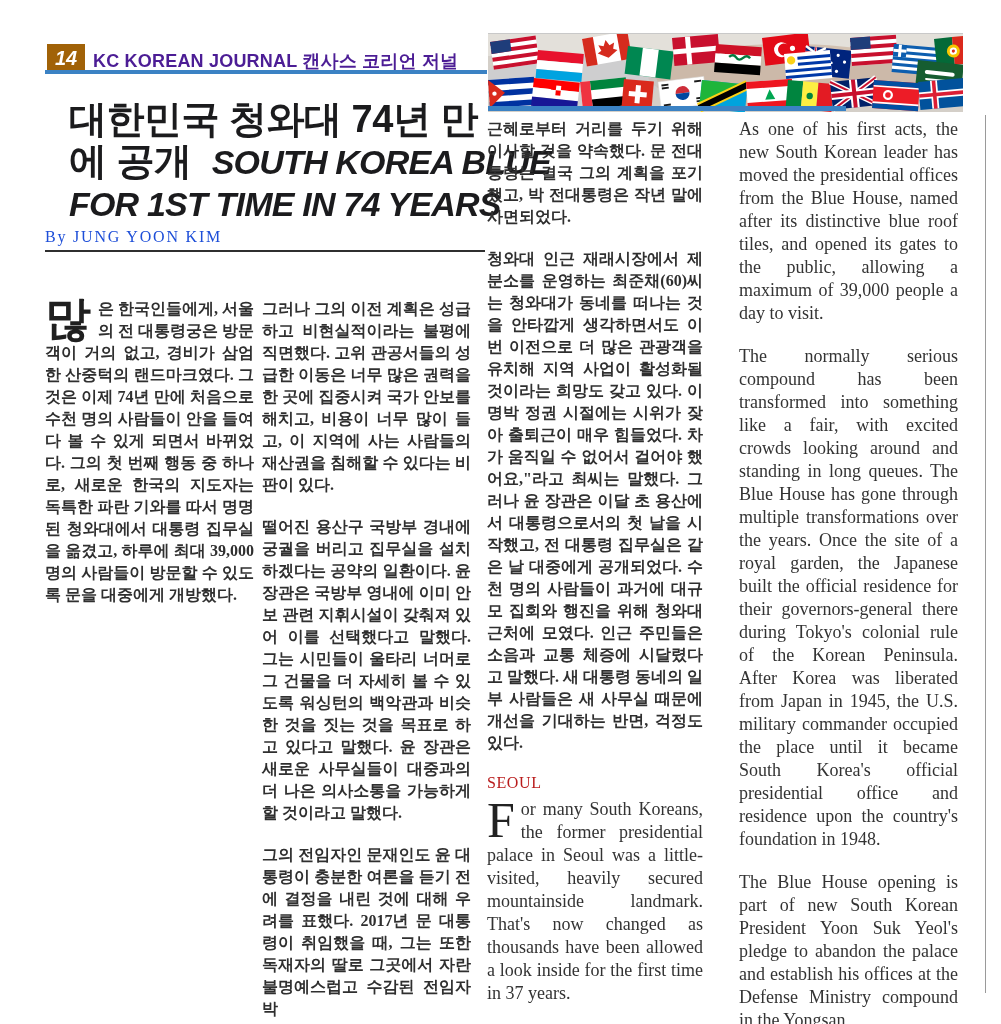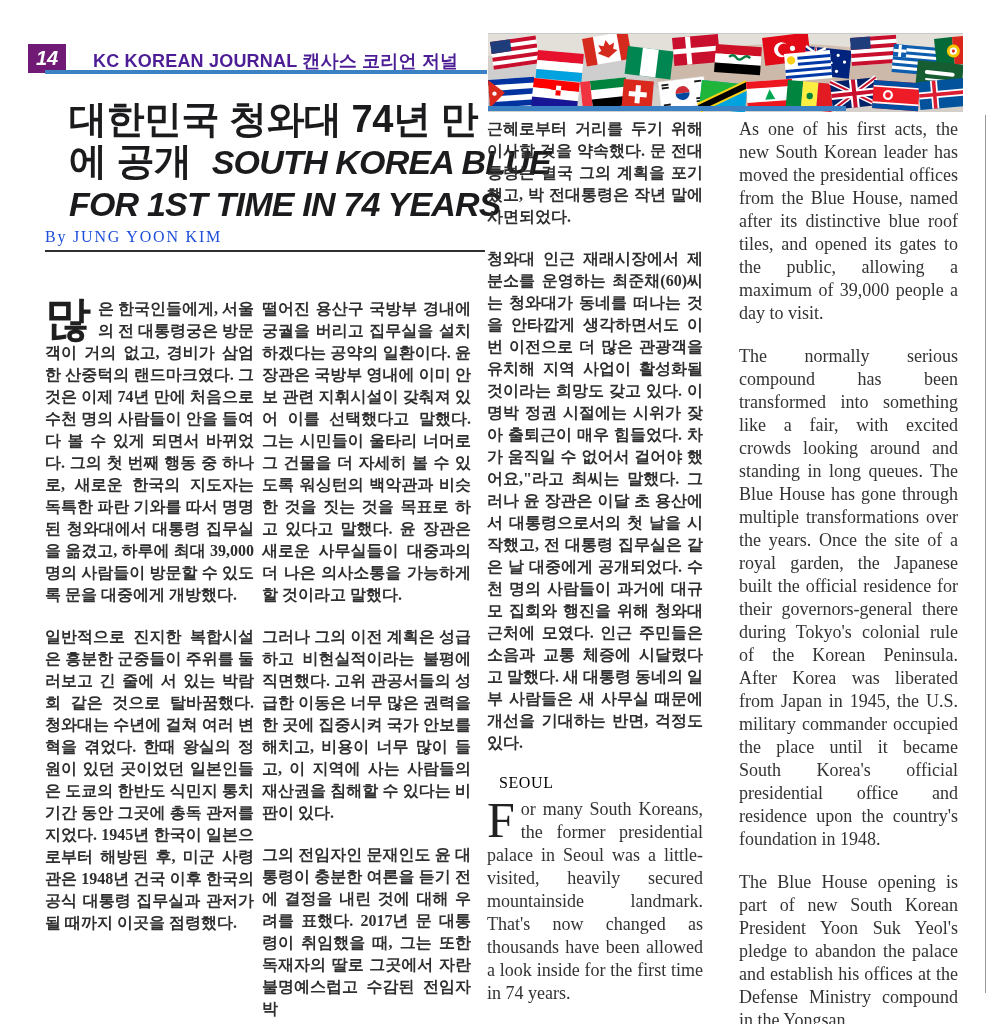--- a/index.html
+++ b/index.html
@@ -5,22 +5,22 @@
   html,body{margin:0;padding:0;}
   body{
     width:1001px;height:1024px;position:relative;background:#ffffff;
     overflow:hidden;
     font-family:"Liberation Serif","DejaVu Serif",serif;
     color:#2d2d2d;
     -webkit-font-smoothing:antialiased;
   }
   
   .page-num{
-    position:absolute;left:28px;top:44px;width:38px;height:29px;
-    background:#701a75;color:#fff;display:flex;align-items:center;justify-content:center;
+    position:absolute;left:47px;top:44px;width:38px;height:29px;
+    background:#a16207;color:#fff;display:flex;align-items:center;justify-content:center;
     font:italic 700 20px "Liberation Sans",sans-serif;
   }
   .masthead{
     position:absolute;left:93px;top:49px;
     font:700 18px "Liberation Sans",sans-serif;color:#4c1d95;letter-spacing:.2px;white-space:nowrap;
   }
   .header-rule{position:absolute;left:45px;top:70px;width:442px;height:4px;background:#3b82c4;}
   
   .banner{position:absolute;left:488px;top:33px;width:475px;height:78px;overflow:hidden;border-top:1px solid #c9c9c9;}
   .banner svg{display:block;}
@@ -34,21 +34,21 @@
   .col{position:absolute;text-align:justify;}
   .col p{margin:0 0 20px 0;}
   .ko{font-size:16px;line-height:22px;color:#2f2f2f;word-break:break-all;font-weight:bold;}
   .en{font-size:18px;line-height:23px;color:#333;}
   .col1{left:45px;top:298px;width:209px;}
   .col2{left:262px;top:298px;width:209px;}
   .col3{left:487px;top:118px;width:216px;}
   .col4{left:739px;top:118px;width:219px;}
   .dropcap-ko{float:left;font-size:46px;line-height:38px;padding:2px 7px 0 0;color:#1f1f1f;}
   .dropcap-en{float:left;font-size:50px;line-height:40px;padding:2px 6px 0 0;color:#222;}
-  .section-label{margin:14px 0 6px 12px;font:400 16px "Liberation Serif",serif;letter-spacing:.6px;color:#000000;}
+  .section-label{margin:14px 0 6px 0;font:400 16px "Liberation Serif",serif;letter-spacing:.6px;color:#b91c1c;}
   .vrule{position:absolute;left:985px;top:115px;width:1px;height:878px;background:#9a9a9a;}
 </style>
 </head>
 <body>
 
 <div class="page-num">14</div>
 <div class="masthead">KC KOREAN JOURNAL 캔사스 코리언 저널</div>
 <div class="header-rule"></div>
 
 <div class="banner" title="Collage of world flags">
@@ -268,34 +268,33 @@
 <div class="headline">
   <div class="hl-line">대한민국 청와대 74년 만</div>
   <div class="hl-line"><span>에 공개</span>&nbsp;&nbsp;<span class="hl-en">SOUTH KOREA BLUE</span></div>
   <div class="hl-line hl-en">FOR 1ST TIME IN 74 YEARS</div>
   <div class="byline">By JUNG YOON KIM</div>
   <div class="byline-rule"></div>
 </div>
 
 <div class="col col1 ko">
   <p><span class="dropcap-ko">많</span><span>은 한국인들에게, 서울의 전 대통령궁은 방문객이 거의 없고, 경비가 삼엄한 산중턱의 랜드마크였다. 그것은 이제 74년 만에 처음으로 수천 명의 사람들이 안을 들여다 볼 수 있게 되면서 바뀌었다. 그의 첫 번째 행동 중 하나로, 새로운 한국의 지도자는 독특한 파란 기와를 따서 명명된 청와대에서 대통령 집무실을 옮겼고, 하루에 최대 39,000명의 사람들이 방문할 수 있도록 문을 대중에게 개방했다.</span></p>
-  <p>일반적으로 진지한 복합시설은 흥분한 군중들이 주위를 둘러보고 긴 줄에 서 있는 박람회 같은 것으로 탈바꿈했다. 청와대는 수년에 걸쳐 여러 변혁을 겪었다. 한때 왕실의 정원이 있던 곳이었던 일본인들은 도쿄의 한반도 식민지 통치 기간 동안 그곳에 총독 관저를 지었다. 1945년 한국이 일본으로부터 해방된 후, 미군 사령관은 1948년 건국 이후 한국의 공식 대통령 집무실과 관저가 될 때까지 이곳을 점령했다.</p>
 </div>
 
 <div class="col col2 ko">
+  <p>그러나 그의 이전 계획은 성급하고 비현실적이라는 불평에 직면했다. 고위 관공서들의 성급한 이동은 너무 많은 권력을 한 곳에 집중시켜 국가 안보를 해치고, 비용이 너무 많이 들고, 이 지역에 사는 사람들의 재산권을 침해할 수 있다는 비판이 있다.</p>
   <p>떨어진 용산구 국방부 경내에 궁궐을 버리고 집무실을 설치하겠다는 공약의 일환이다. 윤 장관은 국방부 영내에 이미 안보 관련 지휘시설이 갖춰져 있어 이를 선택했다고 말했다. 그는 시민들이 울타리 너머로 그 건물을 더 자세히 볼 수 있도록 워싱턴의 백악관과 비슷한 것을 짓는 것을 목표로 하고 있다고 말했다. 윤 장관은 새로운 사무실들이 대중과의 더 나은 의사소통을 가능하게 할 것이라고 말했다.</p>
-  <p>그러나 그의 이전 계획은 성급하고 비현실적이라는 불평에 직면했다. 고위 관공서들의 성급한 이동은 너무 많은 권력을 한 곳에 집중시켜 국가 안보를 해치고, 비용이 너무 많이 들고, 이 지역에 사는 사람들의 재산권을 침해할 수 있다는 비판이 있다.</p>
   <p>그의 전임자인 문재인도 윤 대통령이 충분한 여론을 듣기 전에 결정을 내린 것에 대해 우려를 표했다. 2017년 문 대통령이 취임했을 때, 그는 또한 독재자의 딸로 그곳에서 자란 불명예스럽고 수감된 전임자 박</p>
 </div>
 
 <div class="col col3">
   <p class="ko">근혜로부터 거리를 두기 위해 이사할 것을 약속했다. 문 전대통령는 결국 그의 계획을 포기했고, 박 전대통령은 작년 말에 사면되었다.</p>
   <p class="ko">청와대 인근 재래시장에서 제분소를 운영하는 최준채(60)씨는 청와대가 동네를 떠나는 것을 안타깝게 생각하면서도 이번 이전으로 더 많은 관광객을 유치해 지역 사업이 활성화될 것이라는 희망도 갖고 있다. 이명박 정권 시절에는 시위가 잦아 출퇴근이 매우 힘들었다. 차가 움직일 수 없어서 걸어야 했어요,"라고 최씨는 말했다. 그러나 윤 장관은 이달 초 용산에서 대통령으로서의 첫 날을 시작했고, 전 대통령 집무실은 같은 날 대중에게 공개되었다. 수천 명의 사람들이 과거에 대규모 집회와 행진을 위해 청와대 근처에 모였다. 인근 주민들은 소음과 교통 체증에 시달렸다고 말했다. 새 대통령 동네의 일부 사람들은 새 사무실 때문에 개선을 기대하는 반면, 걱정도 있다.</p>
   <div class="section-label">SEOUL</div>
-  <p class="en"><span class="dropcap-en">F</span><span>or many South Koreans, the former presidential palace in Seoul was a little-visited, heavily secured mountainside landmark. That's now changed as thousands have been allowed a look inside for the first time in 74 years.</span></p>
+  <p class="en"><span class="dropcap-en">F</span><span>or many South Koreans, the former presidential palace in Seoul was a little-visited, heavily secured mountainside landmark. That's now changed as thousands have been allowed a look inside for the first time in 37 years.</span></p>
 </div>
 
 <div class="col col4 en">
   <p>As one of his first acts, the new South Korean leader has moved the presidential offices from the Blue House, named after its distinctive blue roof tiles, and opened its gates to the public, allowing a maximum of 39,000 people a day to visit.</p>
   <p>The normally serious compound has been transformed into something like a fair, with excited crowds looking around and standing in long queues. The Blue House has gone through multiple transformations over the years. Once the site of a royal garden, the Japanese built the official residence for their governors-general there during Tokyo's colonial rule of the Korean Peninsula. After Korea was liberated from Japan in 1945, the U.S. military commander occupied the place until it became South Korea's official presidential office and residence upon the country's foundation in 1948.</p>
   <p>The Blue House opening is part of new South Korean President Yoon Suk Yeol's pledge to abandon the palace and establish his offices at the Defense Ministry compound in the Yongsan</p>
 </div>
 
 <div class="vrule"></div>
 

